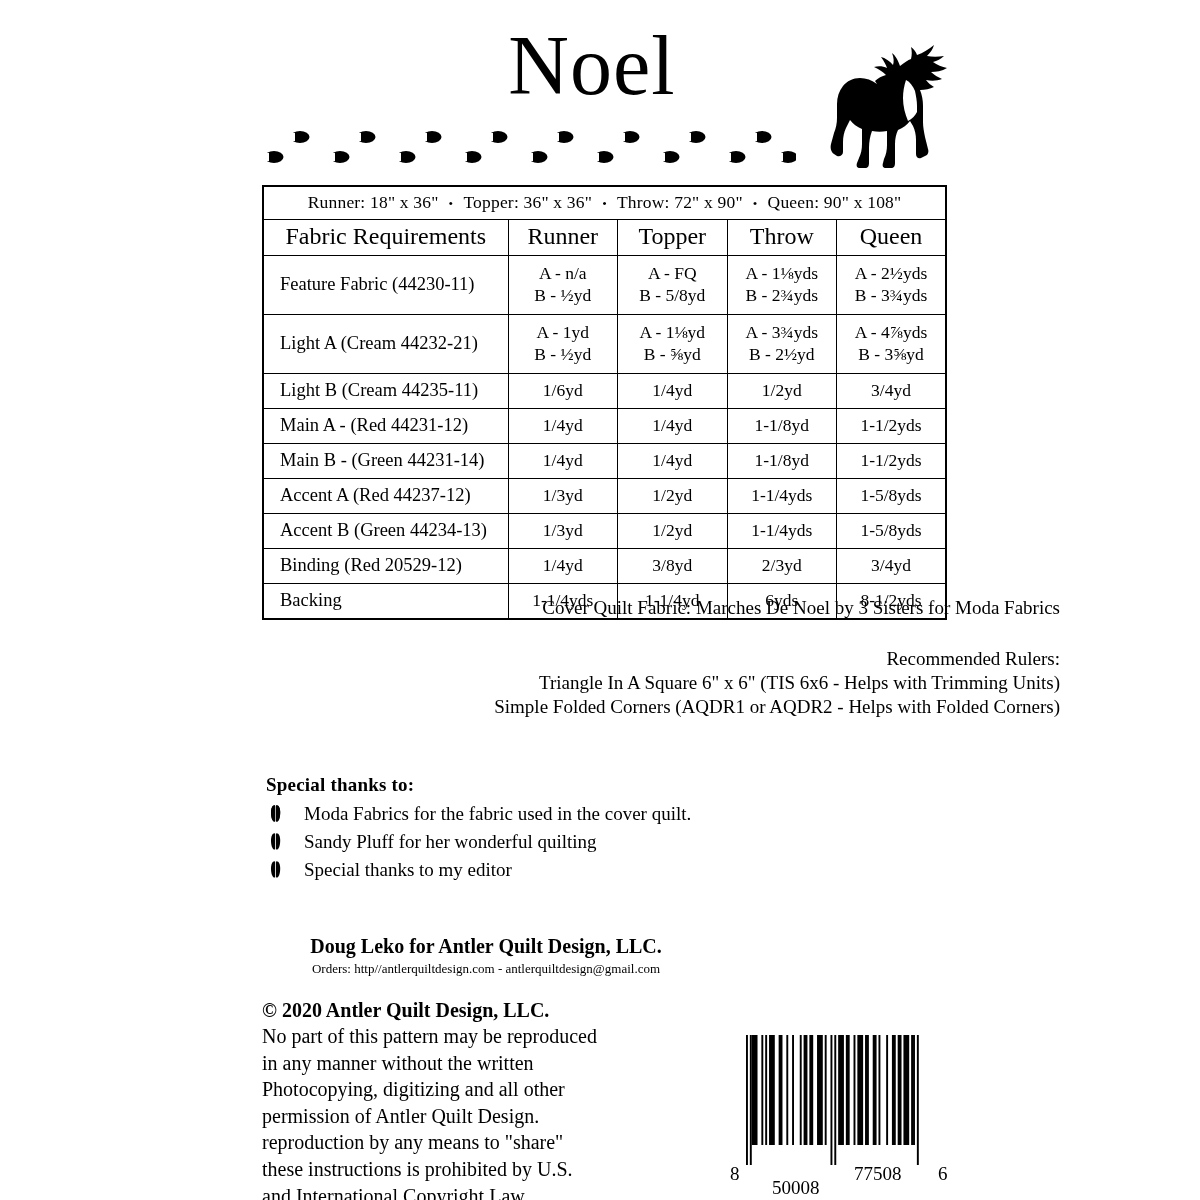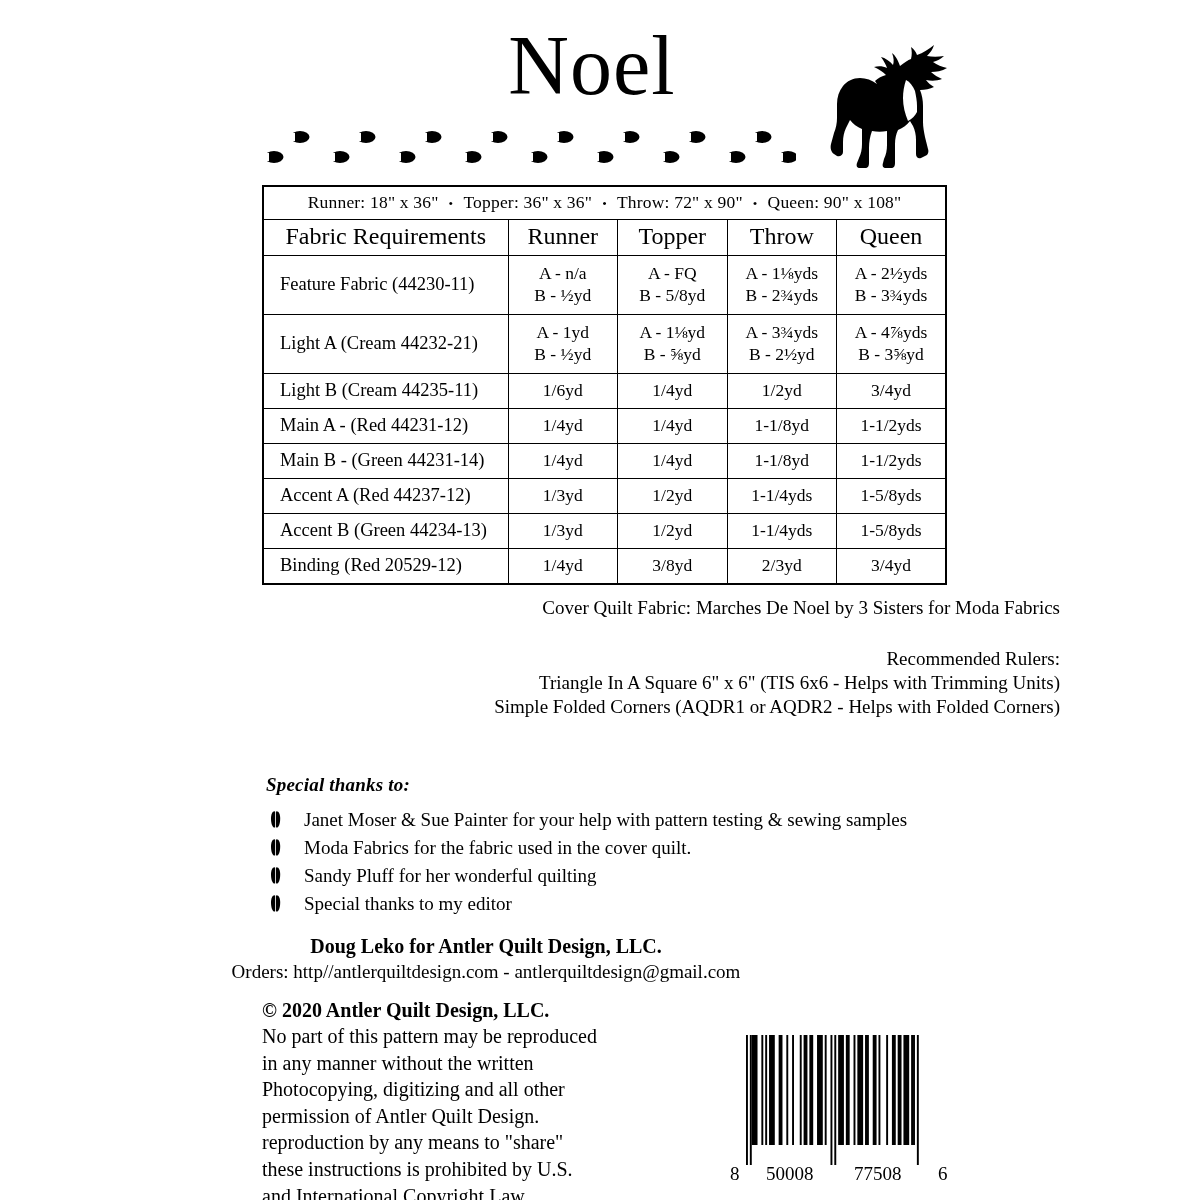--- a/index.html
+++ b/index.html
@@ -130,22 +130,21 @@
   
   #thanks-block {
     position: absolute;
     left: 266px;
     top: 774px;
     width: 700px;
   }
   #thanks-heading {
     font-size: 19px;
     font-weight: 700;
-    font-style: italic;
-    margin: 0 0 10px 0;
+    margin: 0 0 4px 0;
     letter-spacing: 0.2px;
   }
   .thanks-item {
     position: relative;
     padding-left: 38px;
     font-size: 19px;
     line-height: 1.47;
     white-space: nowrap;
   }
   .hoof-bullet {
@@ -163,21 +162,21 @@
     width: 972px;
     text-align: center;
     font-size: 20px;
     font-weight: 700;
   }
   #credit-orders {
     position: absolute;
     left: 0; top: 961px;
     width: 972px;
     text-align: center;
-    font-size: 19px;
+    font-size: 13px;
   }
 
   
   #copyright-heading {
     position: absolute;
     left: 262px;
     top: 999px;
     font-size: 20px;
     font-weight: 700;
     white-space: nowrap;
@@ -206,21 +205,21 @@
     width: 212px;
     height: 130px;
   }
   .bc-digit {
     position: absolute;
     font-size: 19px;
     font-family: "Liberation Serif", "DejaVu Serif", serif;
     top: 128px;
   }
   #bc-d0 { left: -12px; }
-  #bc-d1 { left: 24px; }
+  #bc-d1 { left: 30px; margin-top: 14px; }
   #bc-d2 { left: 112px; }
   #bc-d3 { left: 196px; }
 </style>
 </head>
 <body>
 
 <div id="title-wrap">
   <span id="page-title">Noel</span>
 </div>
 
@@ -472,37 +471,44 @@
         <td class="cell">1-1/4yds</td>
         <td class="cell">1-5/8yds</td>
       </tr>
       <tr>
         <td class="row-label">Binding (Red 20529-12)</td>
         <td class="cell">1/4yd</td>
         <td class="cell">3/8yd</td>
         <td class="cell">2/3yd</td>
         <td class="cell">3/4yd</td>
       </tr>
+      <tr>
+        <td class="row-label">Backing</td>
+        <td class="cell">1-1/4yds</td>
+        <td class="cell">1-1/4yd</td>
+        <td class="cell">6yds</td>
+        <td class="cell">8-1/2yds</td>
+      </tr>
     </tbody>
 </table>
 
 <div class="center-line" id="cover-fabric">Cover Quilt Fabric: Marches De Noel by 3 Sisters for Moda Fabrics</div>
 <div class="center-line" id="rulers-title">Recommended Rulers:</div>
 <div class="center-line" id="ruler-1">Triangle In A Square 6" x 6" (TIS 6x6 - Helps with Trimming Units)</div>
 <div class="center-line" id="ruler-2">Simple Folded Corners (AQDR1 or AQDR2 - Helps with Folded Corners)</div>
 
 <div id="thanks-block">
   <div id="thanks-heading">Special thanks to:</div>
   <div id="thanks-list">
       <div class="thanks-item"><svg class="hoof-bullet" viewBox="0 0 13 19">
           <g fill="#000">
             <path d="M5.6 1.2 C3.2 1.2 2.0 4.5 2.0 8.5 C2.0 13.5 3.4 17.6 5.6 17.6 C6.0 17.6 6.2 17.2 6.2 16.4 L6.2 2.4 C6.2 1.6 6.0 1.2 5.6 1.2 Z"></path>
             <path d="M7.6 1.2 C10.0 1.2 11.2 4.5 11.2 8.5 C11.2 13.5 9.8 17.6 7.6 17.6 C7.2 17.6 7.0 17.2 7.0 16.4 L7.0 2.4 C7.0 1.6 7.2 1.2 7.6 1.2 Z"></path>
           </g>
-        </svg><span>Janet Moser &amp; Sue Painter for your help with pattern testing &amp; sewing samples</span></div>
+        </svg></div>
       <div class="thanks-item"><svg class="hoof-bullet" viewBox="0 0 13 19">
           <g fill="#000">
             <path d="M5.6 1.2 C3.2 1.2 2.0 4.5 2.0 8.5 C2.0 13.5 3.4 17.6 5.6 17.6 C6.0 17.6 6.2 17.2 6.2 16.4 L6.2 2.4 C6.2 1.6 6.0 1.2 5.6 1.2 Z"></path>
             <path d="M7.6 1.2 C10.0 1.2 11.2 4.5 11.2 8.5 C11.2 13.5 9.8 17.6 7.6 17.6 C7.2 17.6 7.0 17.2 7.0 16.4 L7.0 2.4 C7.0 1.6 7.2 1.2 7.6 1.2 Z"></path>
           </g>
         </svg><span>Moda Fabrics for the fabric used in the cover quilt.</span></div>
       <div class="thanks-item"><svg class="hoof-bullet" viewBox="0 0 13 19">
           <g fill="#000">
             <path d="M5.6 1.2 C3.2 1.2 2.0 4.5 2.0 8.5 C2.0 13.5 3.4 17.6 5.6 17.6 C6.0 17.6 6.2 17.2 6.2 16.4 L6.2 2.4 C6.2 1.6 6.0 1.2 5.6 1.2 Z"></path>
             <path d="M7.6 1.2 C10.0 1.2 11.2 4.5 11.2 8.5 C11.2 13.5 9.8 17.6 7.6 17.6 C7.2 17.6 7.0 17.2 7.0 16.4 L7.0 2.4 C7.0 1.6 7.2 1.2 7.6 1.2 Z"></path>

